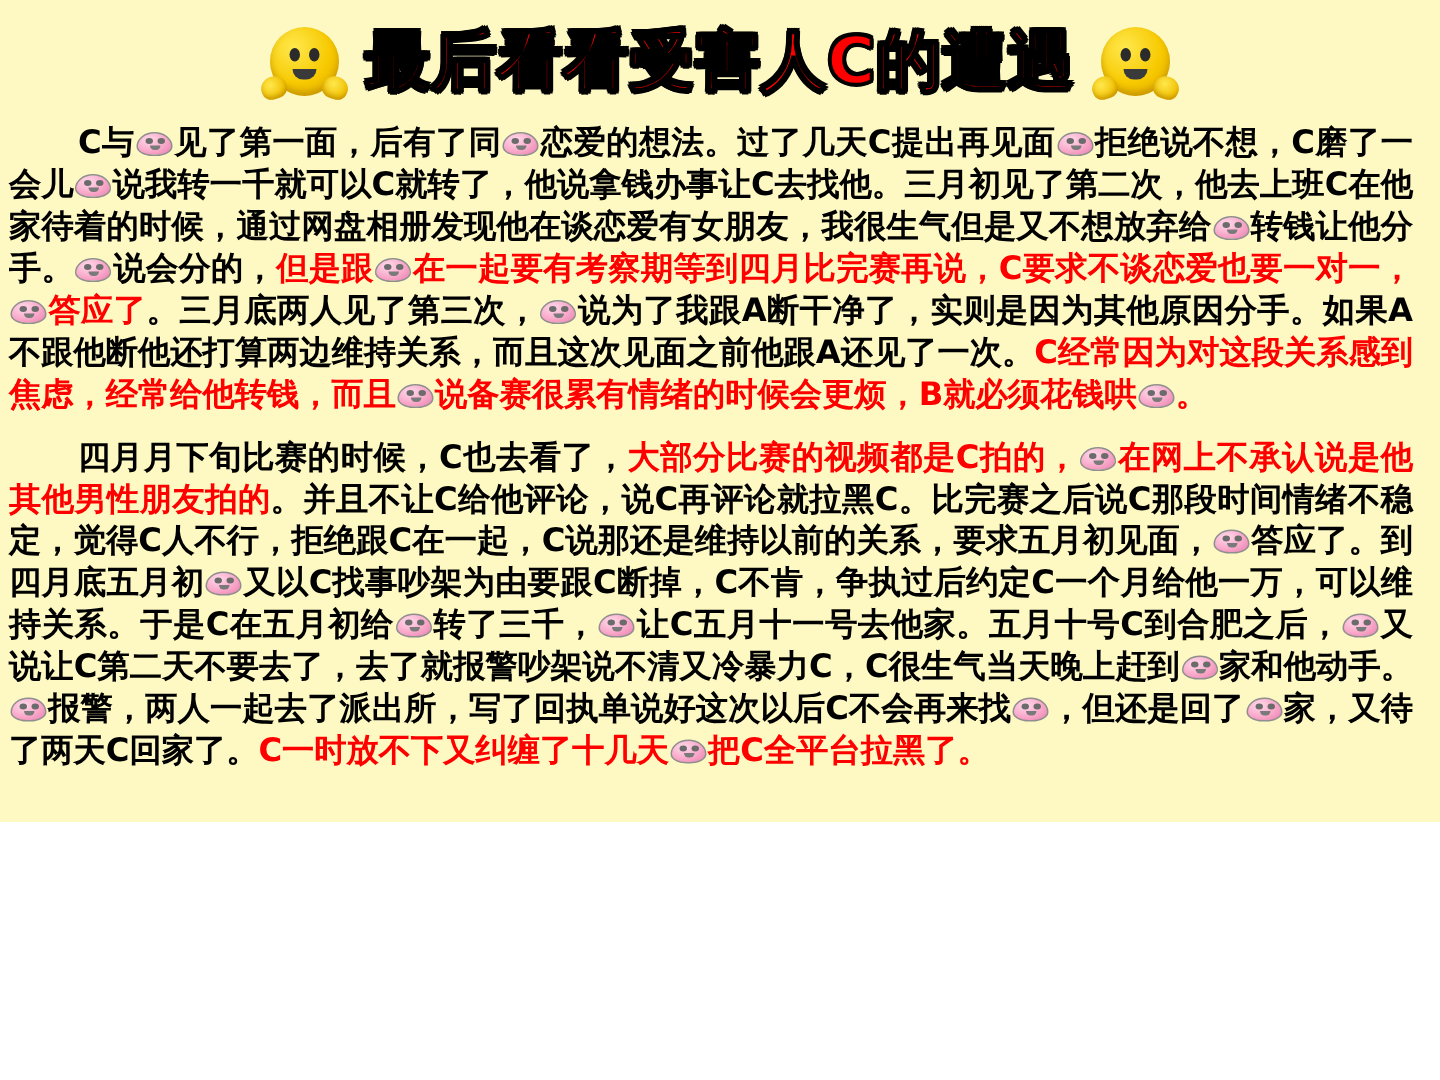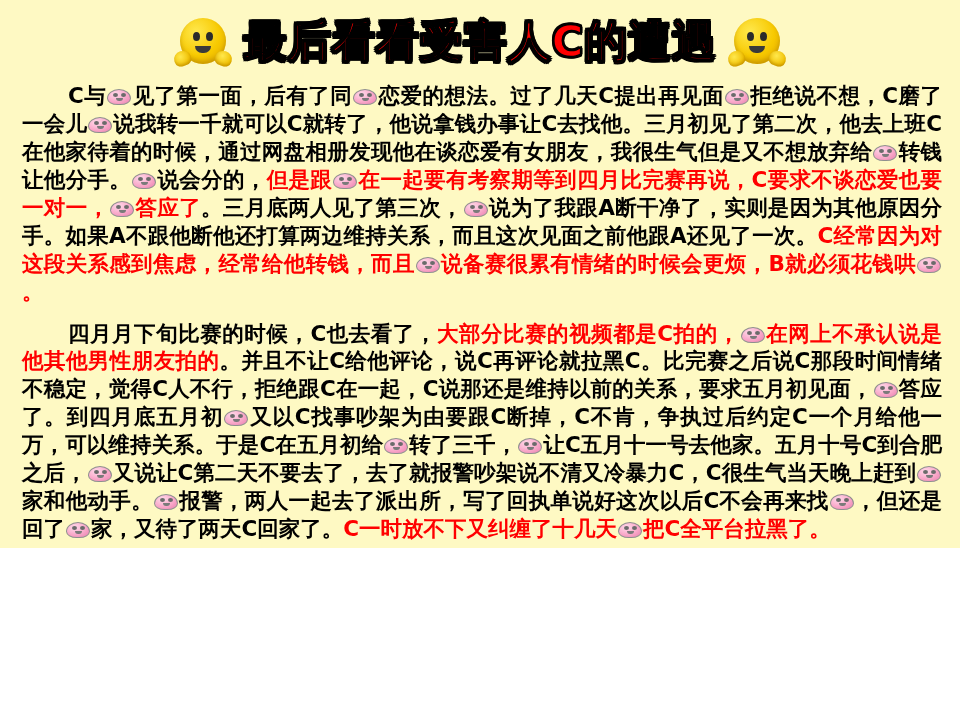--- a/index.html
+++ b/index.html
@@ -82,21 +82,21 @@
     letter-spacing: 1px;
     white-space: nowrap;
     -webkit-text-stroke: 1.4px #000000;
     text-shadow:
       2px 0 0 #000, -2px 0 0 #000, 0 2px 0 #000, 0 -2px 0 #000,
       1.6px 1.6px 0 #000, -1.6px 1.6px 0 #000, 1.6px -1.6px 0 #000, -1.6px -1.6px 0 #000;
   }
 
   
   .body-wrap {
-    padding: 6px 18px 0 22px;
+    padding: 6px 18px 0 6px;
   }
   p.para {
     margin: 0 0 14px 0;
     font-family: "DejaVu Sans", "Liberation Sans", sans-serif;
     font-weight: 700;
     font-size: 21.5px;
     line-height: 1.30;
     color: #000000;
     text-align: justify;
     text-justify: inter-character;

